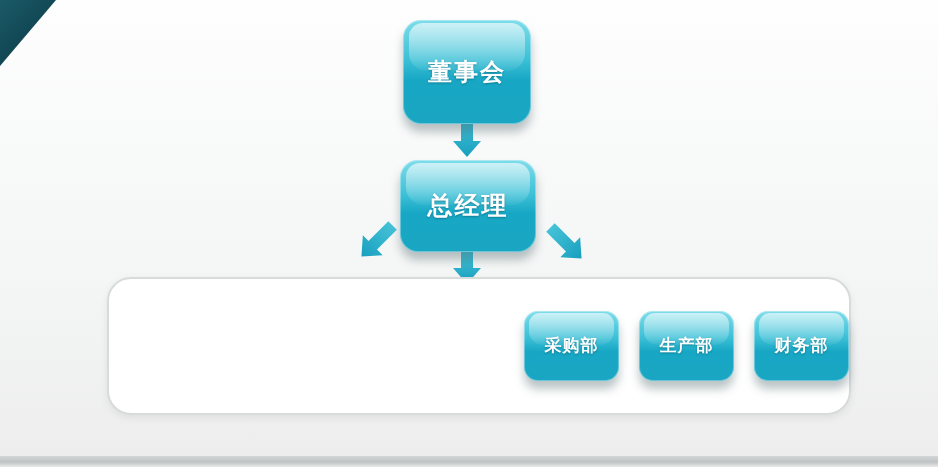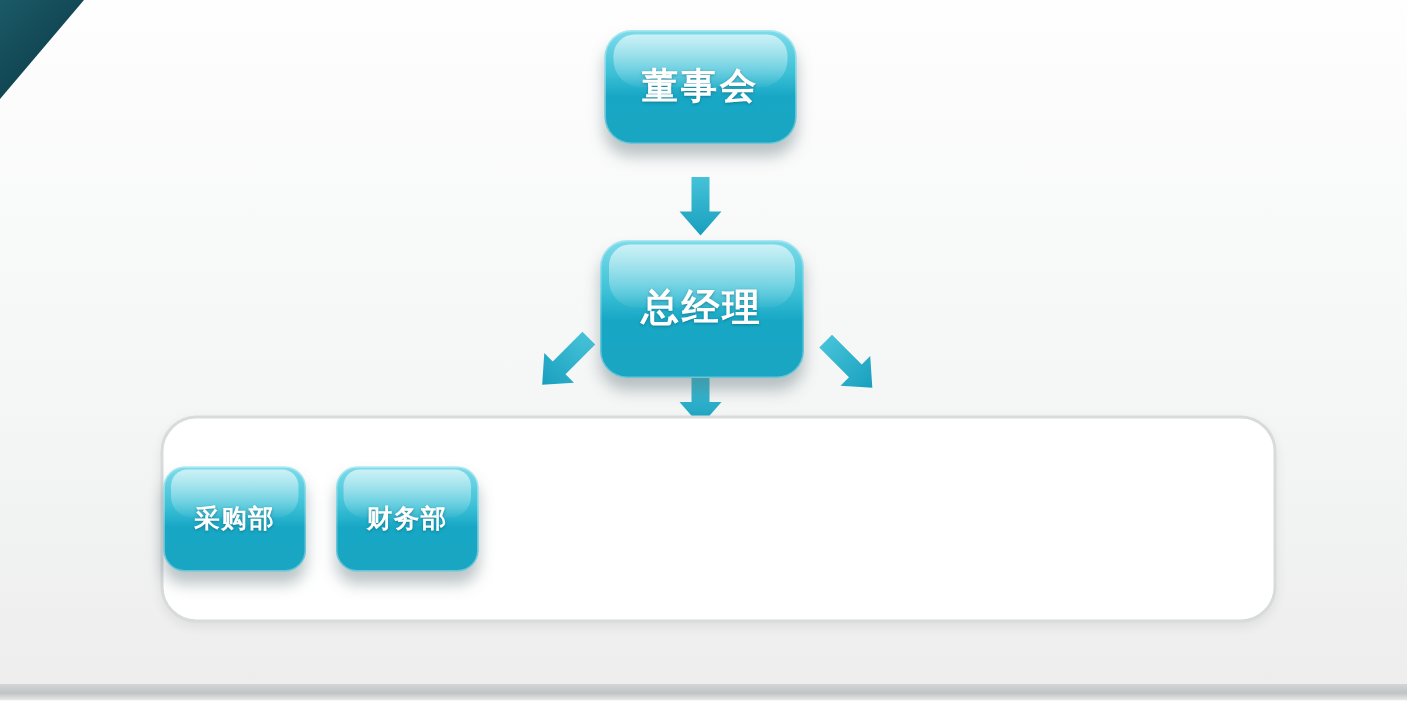--- a/index.html
+++ b/index.html
@@ -47,21 +47,21 @@
   .gbox span {
     position: relative;
     z-index: 1;
     white-space: pre-line;
     text-align: center;
     line-height: 1.25;
   }
 
   .node-root {
     left: 403px; top: 20px;
-    width: 128px; height: 76px;
+    width: 128px; height: 104px;
     font-size: 24px;
     font-weight: 600;
     letter-spacing: 2px;
   }
   .node-manager {
     left: 400px; top: 160px;
     width: 136px; height: 92px;
     font-size: 25px;
     font-weight: 600;
     letter-spacing: 2px;
@@ -71,21 +71,21 @@
   .dept-container {
     position: absolute;
     left: 107px; top: 277px;
     width: 744px; height: 138px;
     background: #ffffff;
     border: 2px solid #d8dbdc;
     border-radius: 24px;
     box-shadow: 0 3px 8px rgba(0,0,0,.07);
     display: flex;
     align-items: center;
-    justify-content: flex-start;
+    justify-content: flex-end;
     gap: 20px;
   }
   .dept {
     position: relative;
     flex: none;
     width: 95px; height: 70px;
     border-radius: 14px;
     font-size: 17px;
     font-weight: 600;
     letter-spacing: 1px;
@@ -139,19 +139,22 @@
 
   <div class="gbox node-manager">
     <span>总经理</span>
   </div>
 
   <div class="dept-container">
     <div class="gbox dept">
       <span>采购部</span>
     </div>
     <div class="gbox dept">
+      <span>生产部</span>
+    </div>
+    <div class="gbox dept">
       <span>财务部</span>
     </div>
   </div>
 
   <div class="bottom-strip"></div>
 
 </div>
 
 </body></html>

